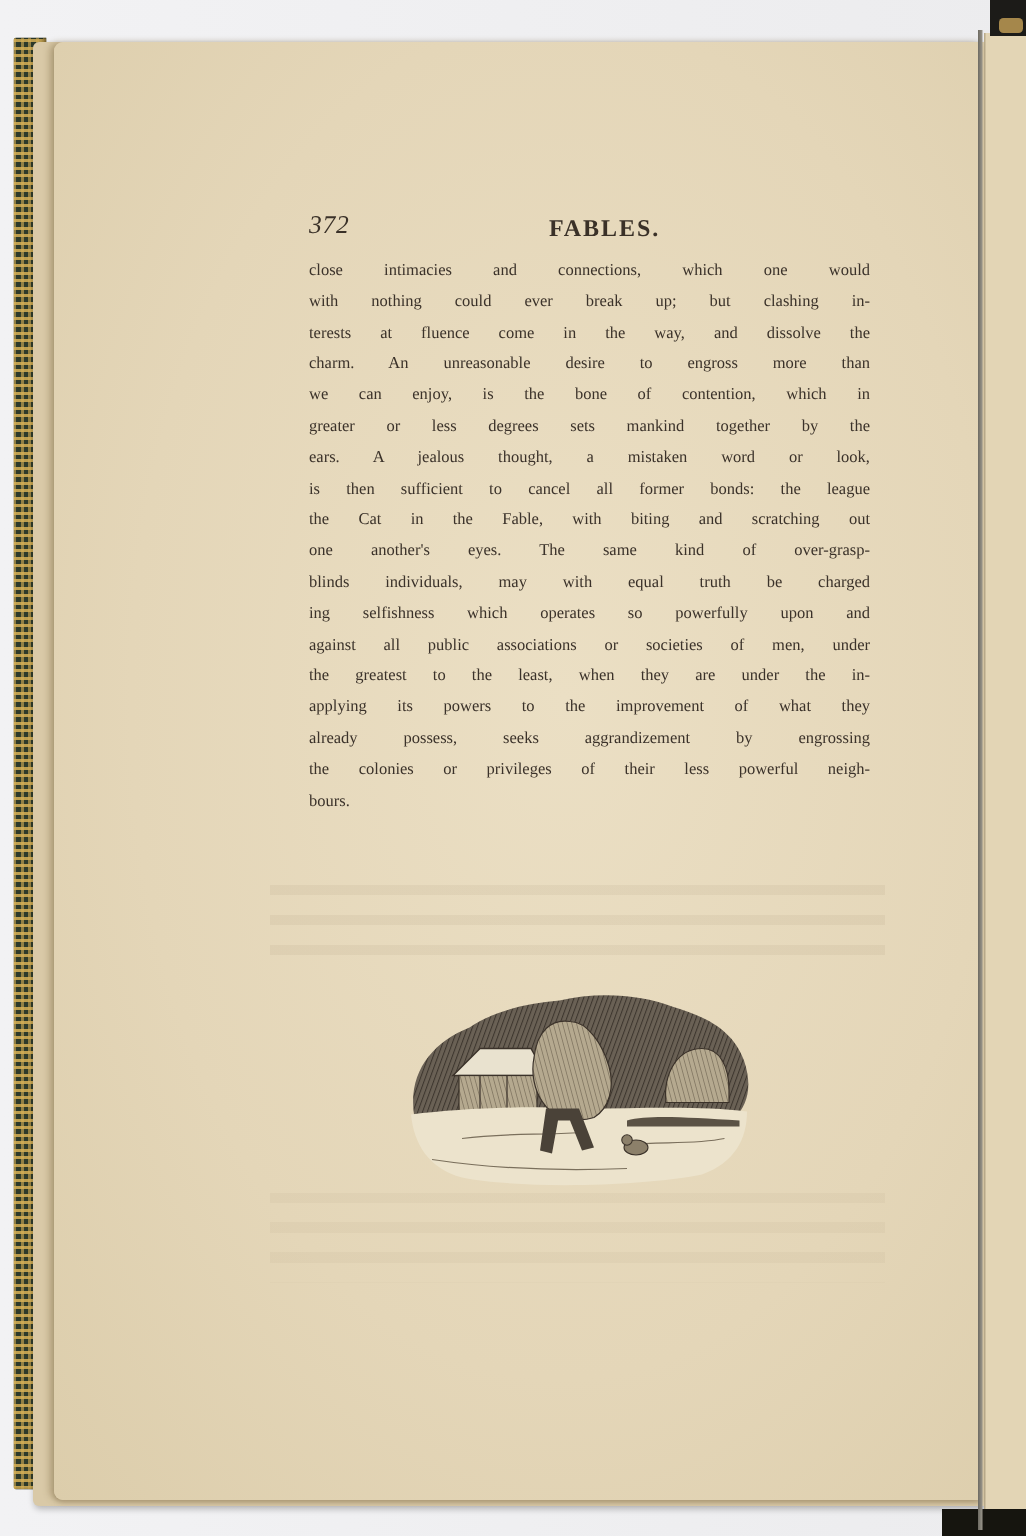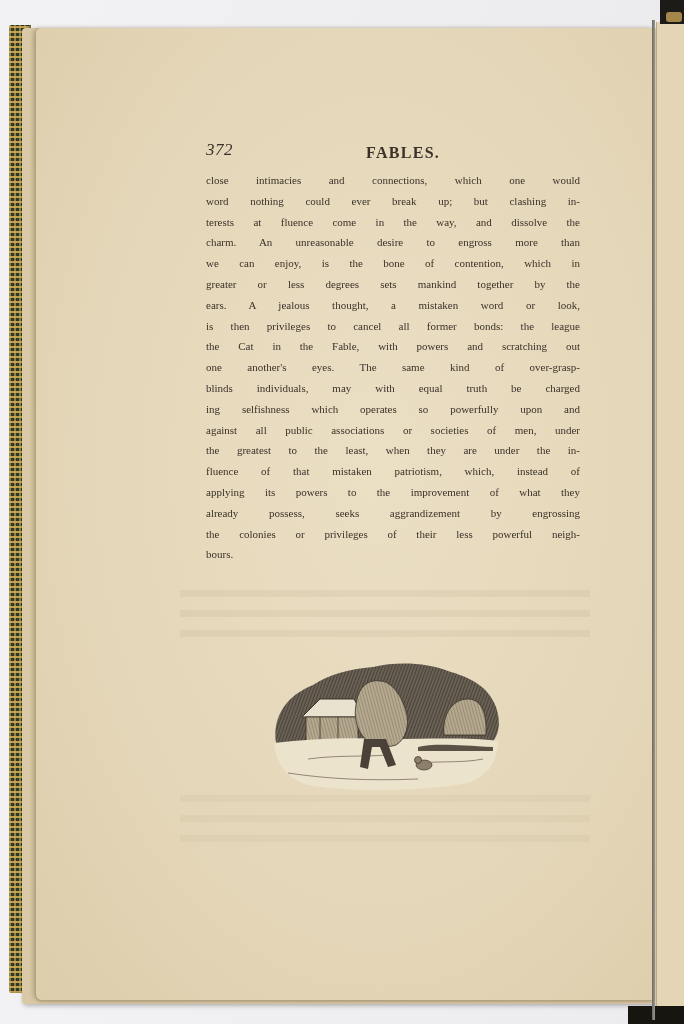--- a/index.html
+++ b/index.html
@@ -165,34 +165,33 @@
   <div class="show-through"></div>
   <div class="show-through-2"></div>
 
   <div class="running-head">
     <span class="page-number">372</span>
     <span class="running-title">FABLES.</span>
   </div>
 
   <div class="body-text">
     <span class="line">close intimacies and connections, which one would</span>
-    <span class="line">word nothing could ever break up; but clashing in-</span>
+    <span class="line">with nothing could ever break up; but clashing in-</span>
     <span class="line">terests at fluence come in the way, and dissolve the</span>
     <span class="line">charm.  An unreasonable desire to engross more than</span>
     <span class="line">we can enjoy, is the bone of contention, which in</span>
     <span class="line">greater or less degrees sets mankind together by the</span>
     <span class="line">ears.  A jealous thought, a mistaken word or look,</span>
-    <span class="line">is then privileges to cancel all former bonds: the league</span>
-    <span class="line">the Cat in the Fable, with powers and scratching out</span>
+    <span class="line">is then sufficient to cancel all former bonds: the league</span>
+    <span class="line">the Cat in the Fable, with biting and scratching out</span>
     <span class="line">one another's eyes.  The same kind of over-grasp-</span>
     <span class="line">blinds individuals, may with equal truth be charged</span>
     <span class="line">ing selfishness which operates so powerfully upon and</span>
     <span class="line">against all public associations or societies of men, under</span>
     <span class="line">the greatest to the least, when they are under the in-</span>
-    <span class="line">fluence of that mistaken patriotism, which, instead of</span>
     <span class="line">applying its powers to the improvement of what they</span>
     <span class="line">already possess, seeks aggrandizement by engrossing</span>
     <span class="line">the colonies or privileges of their less powerful neigh-</span>
     <span class="line last">bours.</span>
   </div>
 
   <div class="vignette">
     <svg width="236" height="140" viewBox="0 0 236 140" xmlns="http://www.w3.org/2000/svg">
       <defs>
         <pattern id="hatch" width="3" height="3" patternUnits="userSpaceOnUse" patternTransform="rotate(20)">

